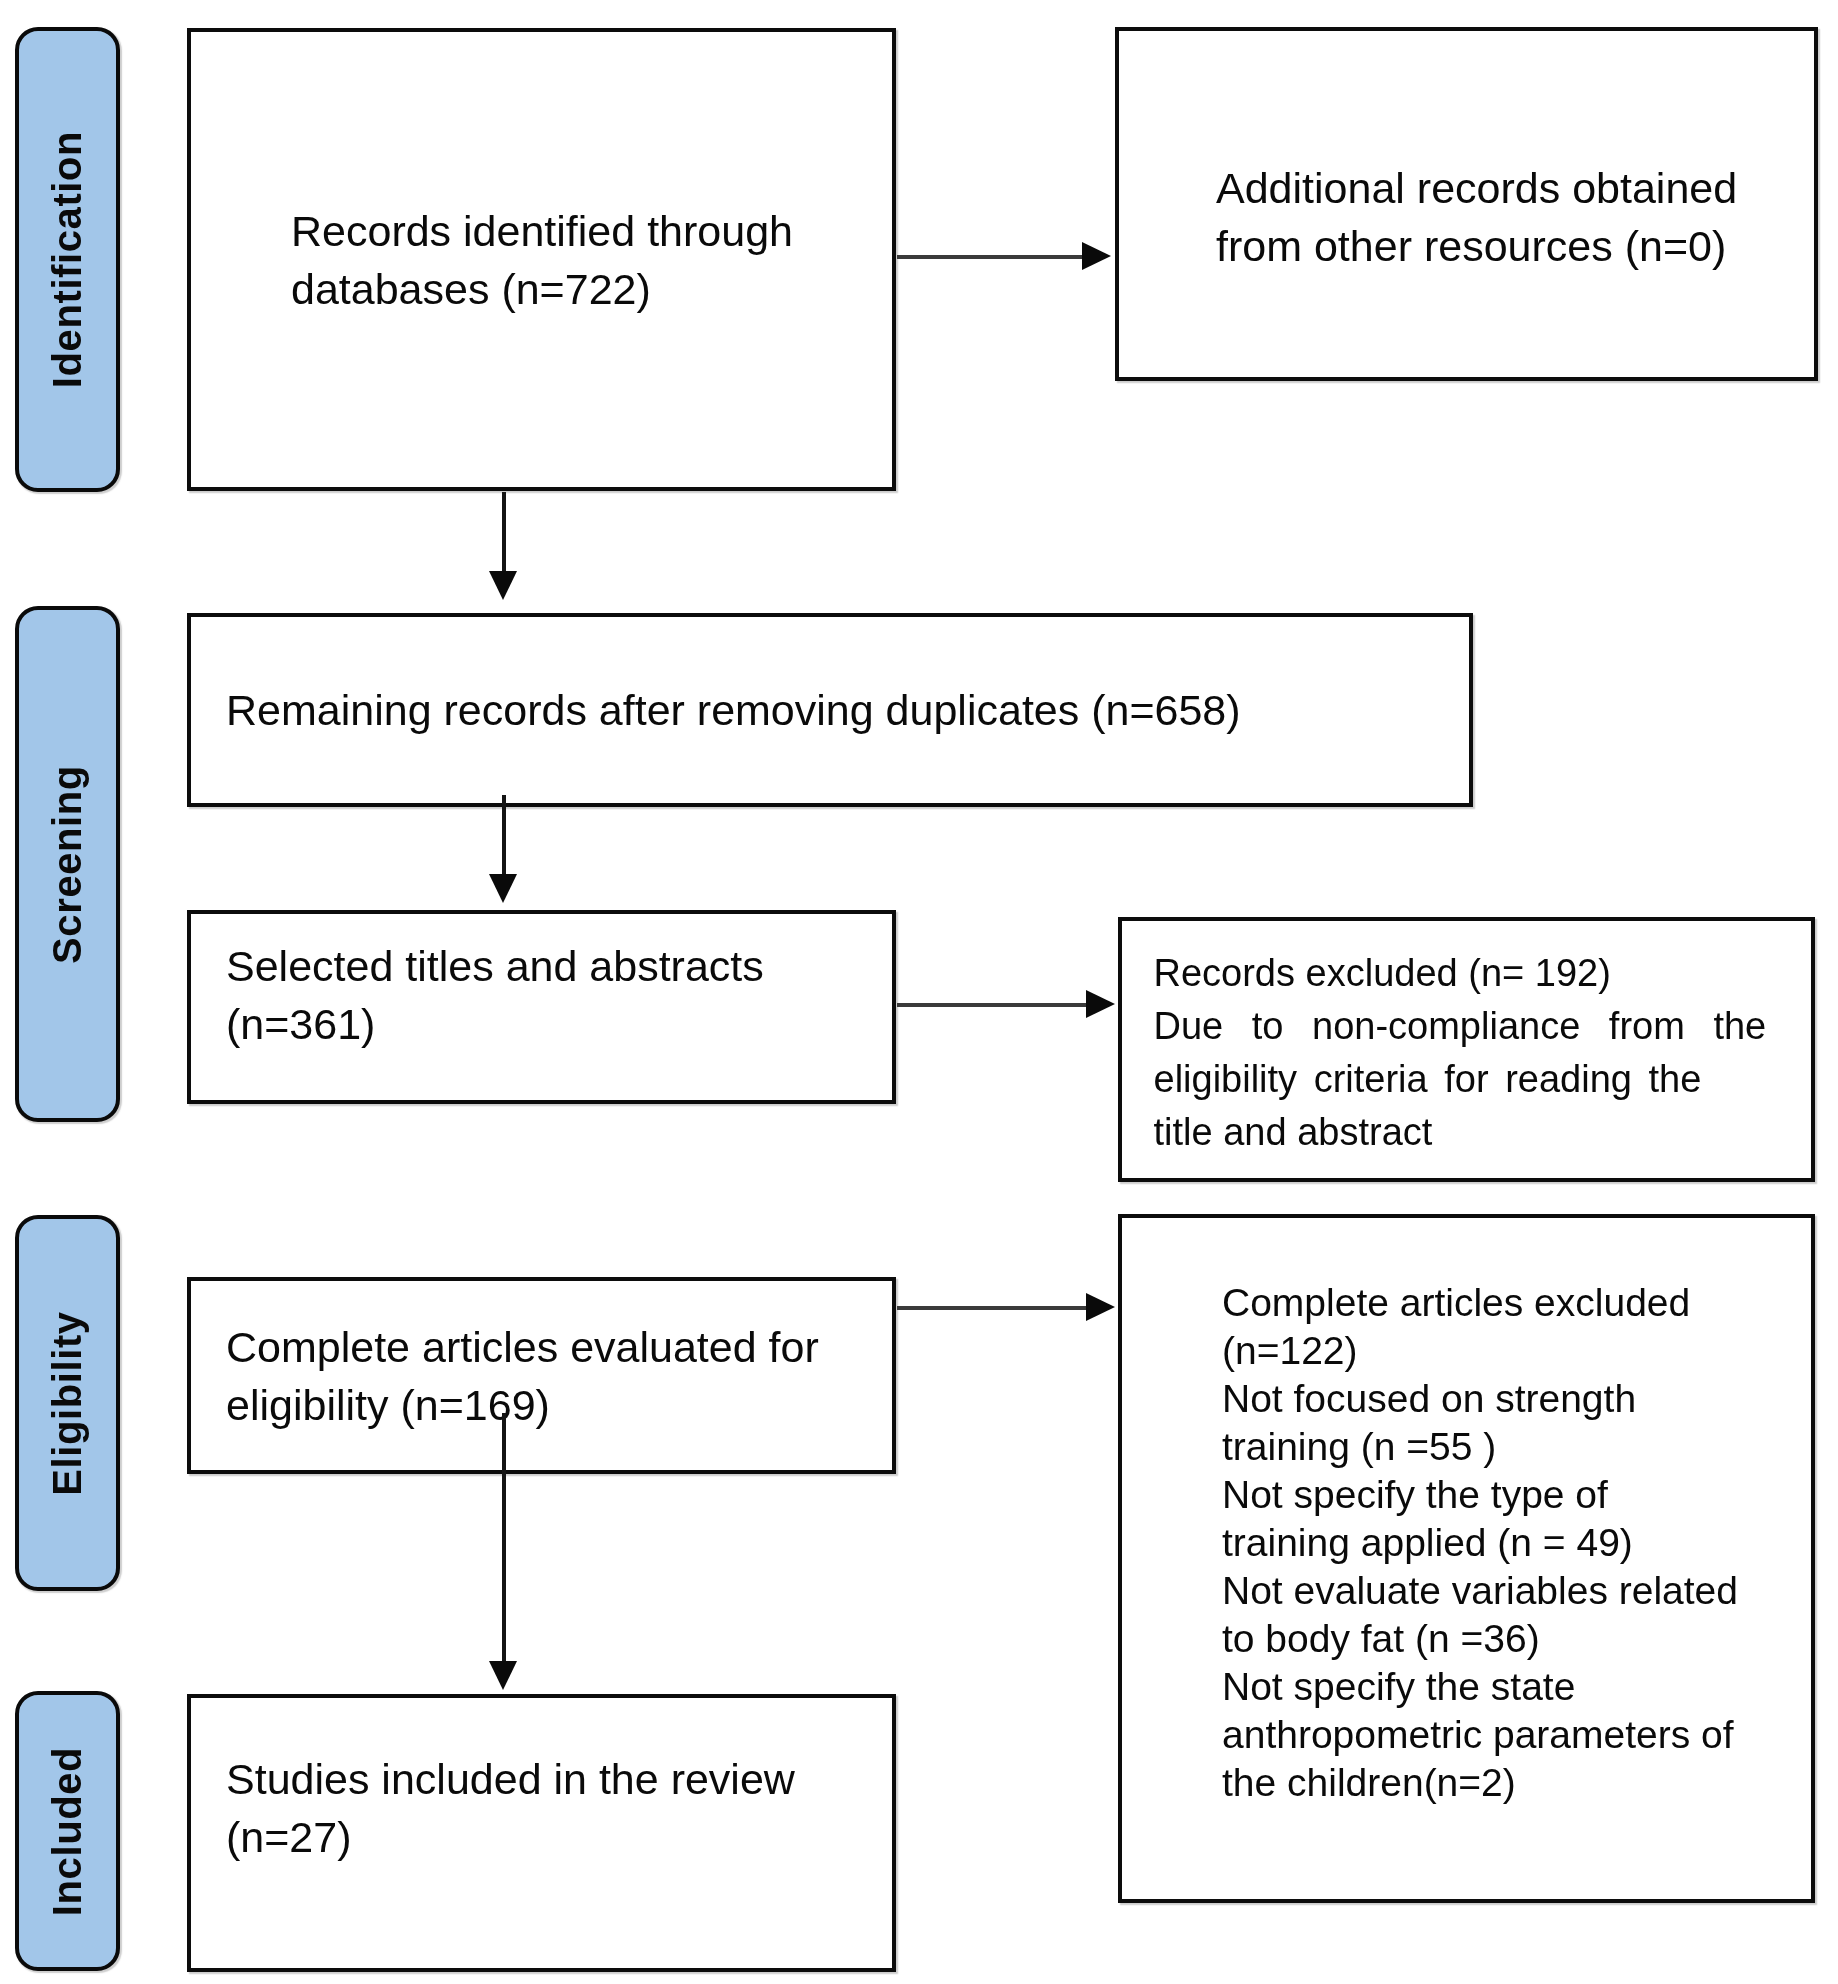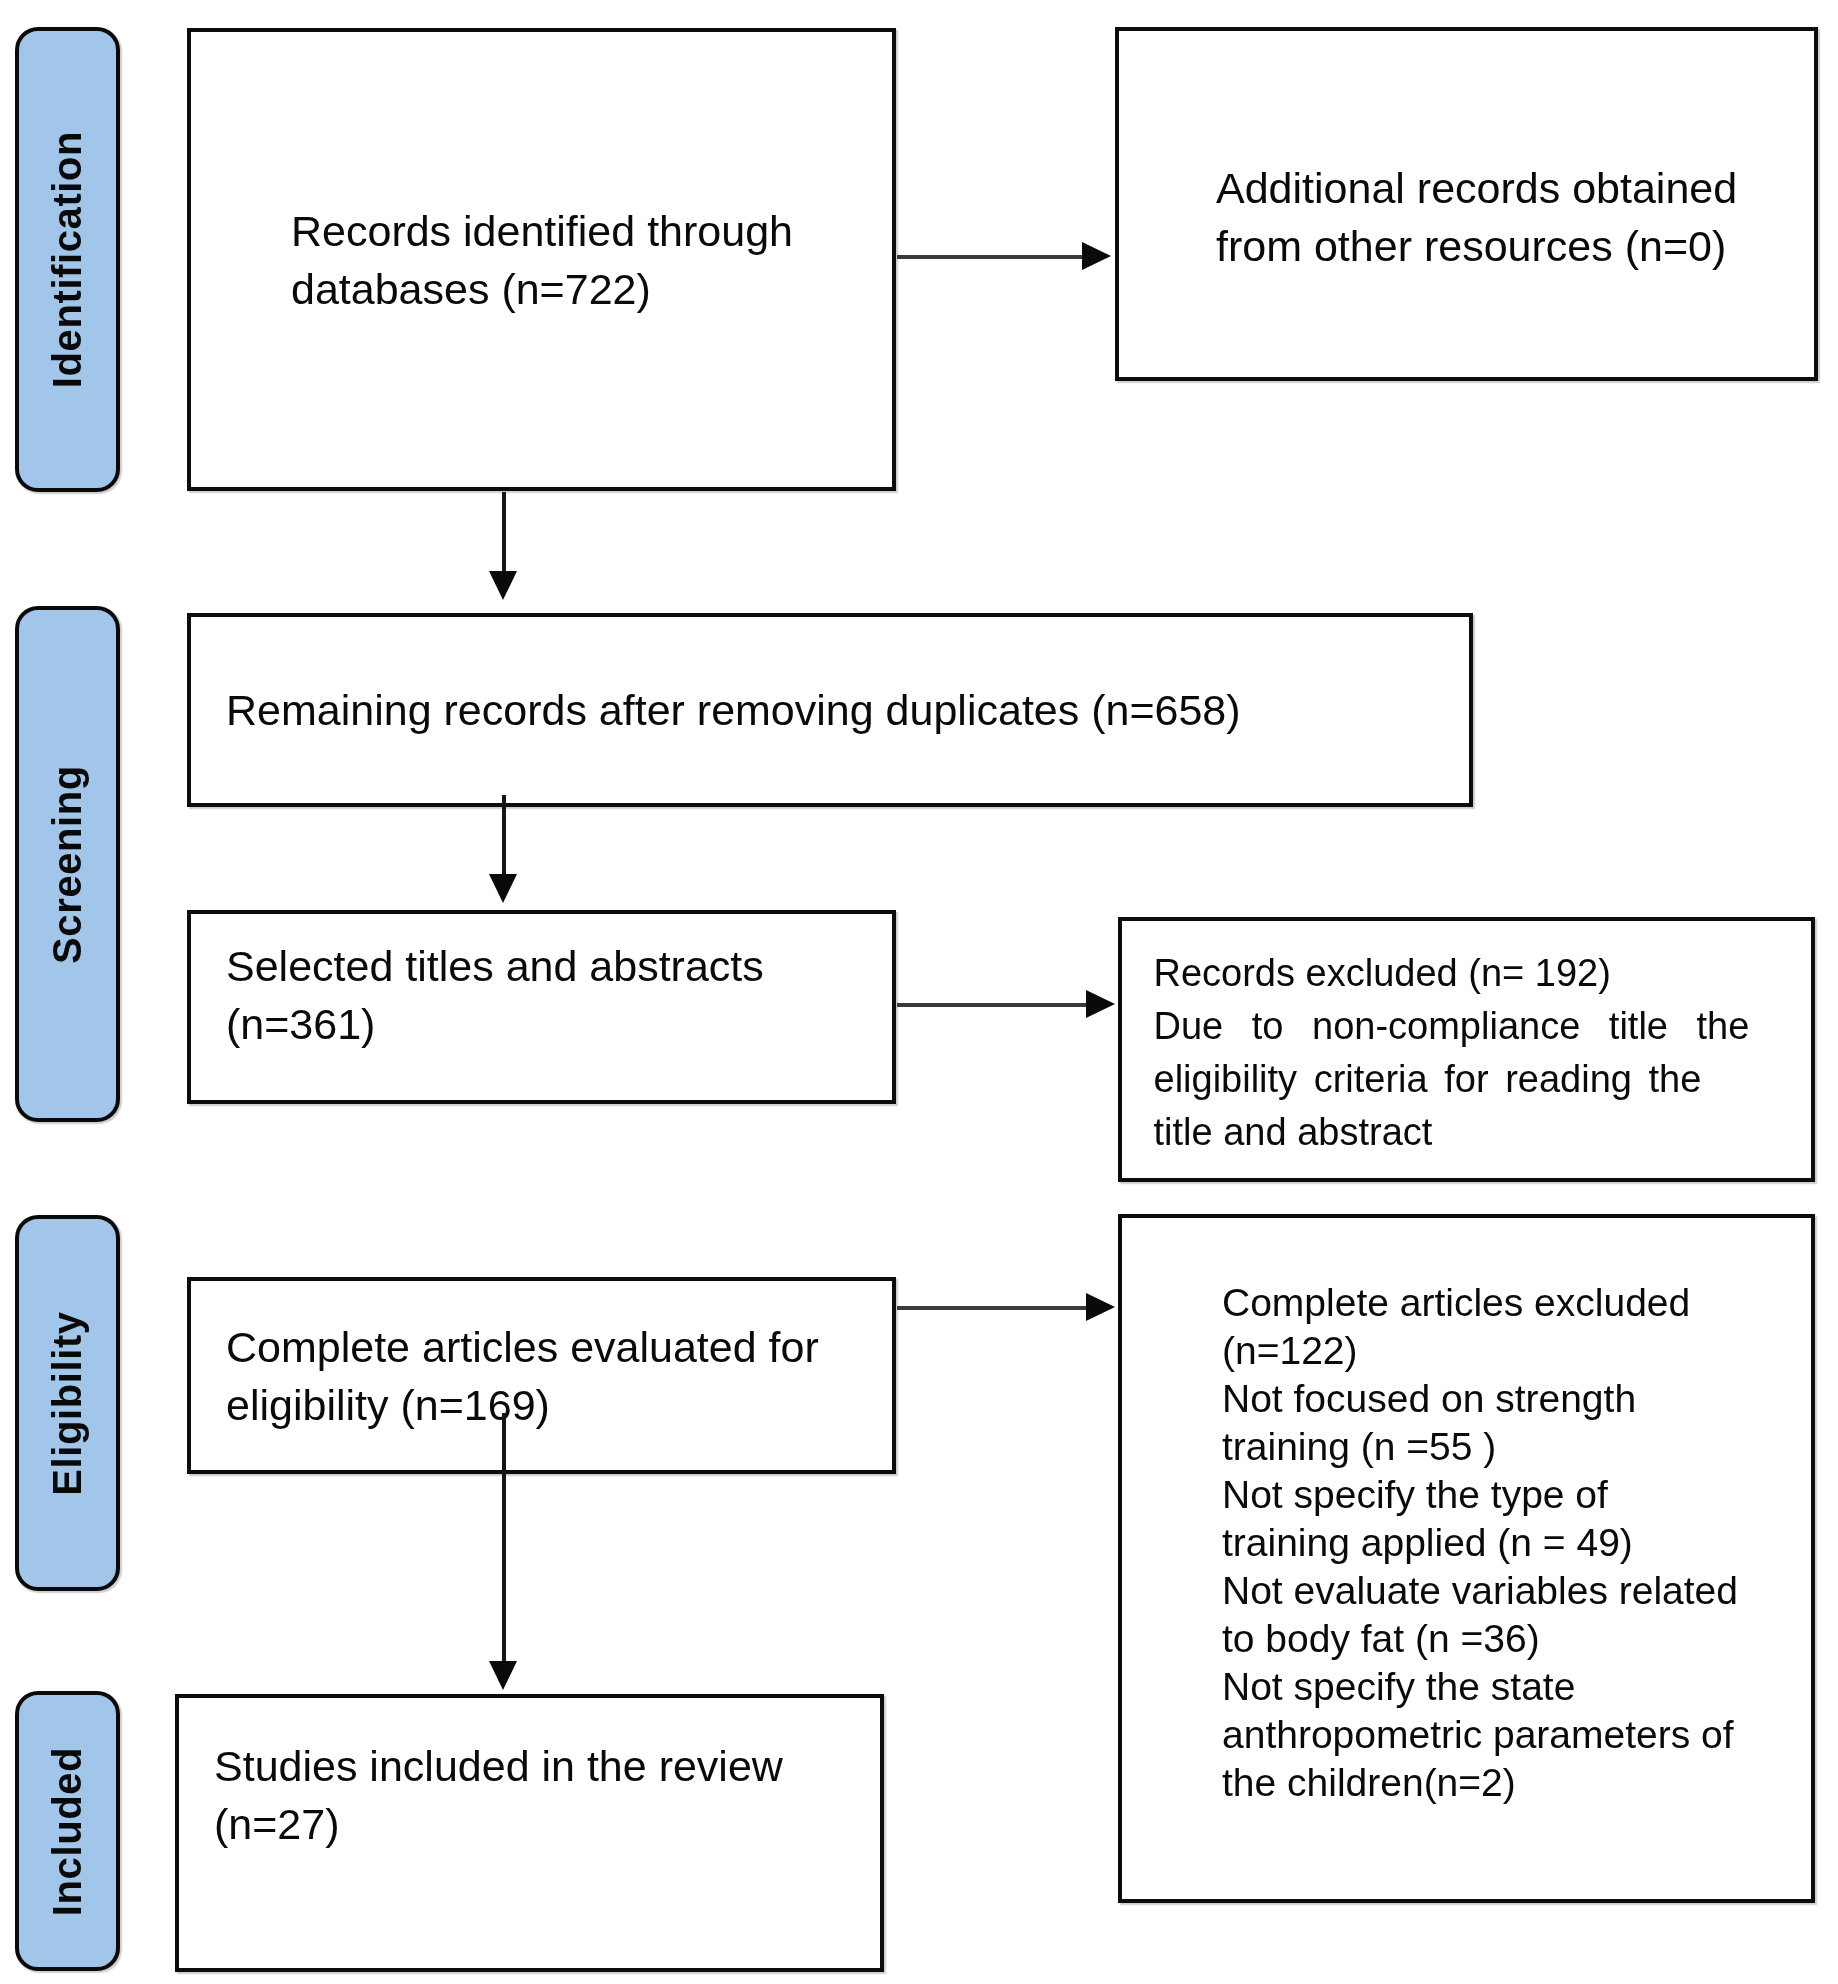--- a/index.html
+++ b/index.html
@@ -106,21 +106,21 @@
     <div class="box-text">Remaining records after removing duplicates (n=658)</div>
   </div>
 
   <div class="fbox" style="left:187px; top:910px; width:709px; height:194px; padding-left:35px; padding-right:18px; padding-top:23px;">
     <div class="box-text">Selected titles and abstracts
 (n=361)</div>
   </div>
 
   <div class="fbox" style="left:1118px; top:917px; width:697px; height:265px; padding-left:31.5px; padding-right:27px; padding-top:25.5px;">
     <div class="excl1-line">Records excluded (n= 192)</div>
-    <div class="excl1-line j1">Due to non-compliance title the</div>
+    <div class="excl1-line j1">Due to non-compliance from the</div>
     <div class="excl1-line j2">eligibility criteria for reading the</div>
     <div class="excl1-line">title and abstract</div>
   </div>
 
   <div class="fbox center-v" style="left:187px; top:1277px; width:709px; height:197px; padding-left:35px; padding-right:18px;">
     <div class="box-text">Complete articles evaluated for
 eligibility (n=169)</div>
   </div>
 
   <div class="fbox small-text" style="left:1118px; top:1214px; width:697px; height:689px; padding-left:100px; padding-right:18px; padding-top:61px;">
@@ -130,21 +130,21 @@
 training (n =55 )
 Not specify the type of
 training applied (n = 49)
 Not evaluate variables related
 to body fat (n =36)
 Not specify the state
 anthropometric parameters of
 the children(n=2)</div>
   </div>
 
-  <div class="fbox" style="left:175px; top:1694px; width:709px; height:278px; padding-left:35px; padding-right:18px; padding-top:39px;">
+  <div class="fbox" style="left:187px; top:1694px; width:709px; height:278px; padding-left:35px; padding-right:18px; padding-top:52px;">
     <div class="box-text">Studies included in the review
 (n=27)</div>
   </div>
 
   <div class="vline" style="left:502px; top:492px; height:81px;"></div>
   <div class="head-down" style="left:489px; top:571px;"></div>
 
   <div class="vline" style="left:502px; top:795px; height:81px;"></div>
   <div class="head-down" style="left:489px; top:874px;"></div>
 

